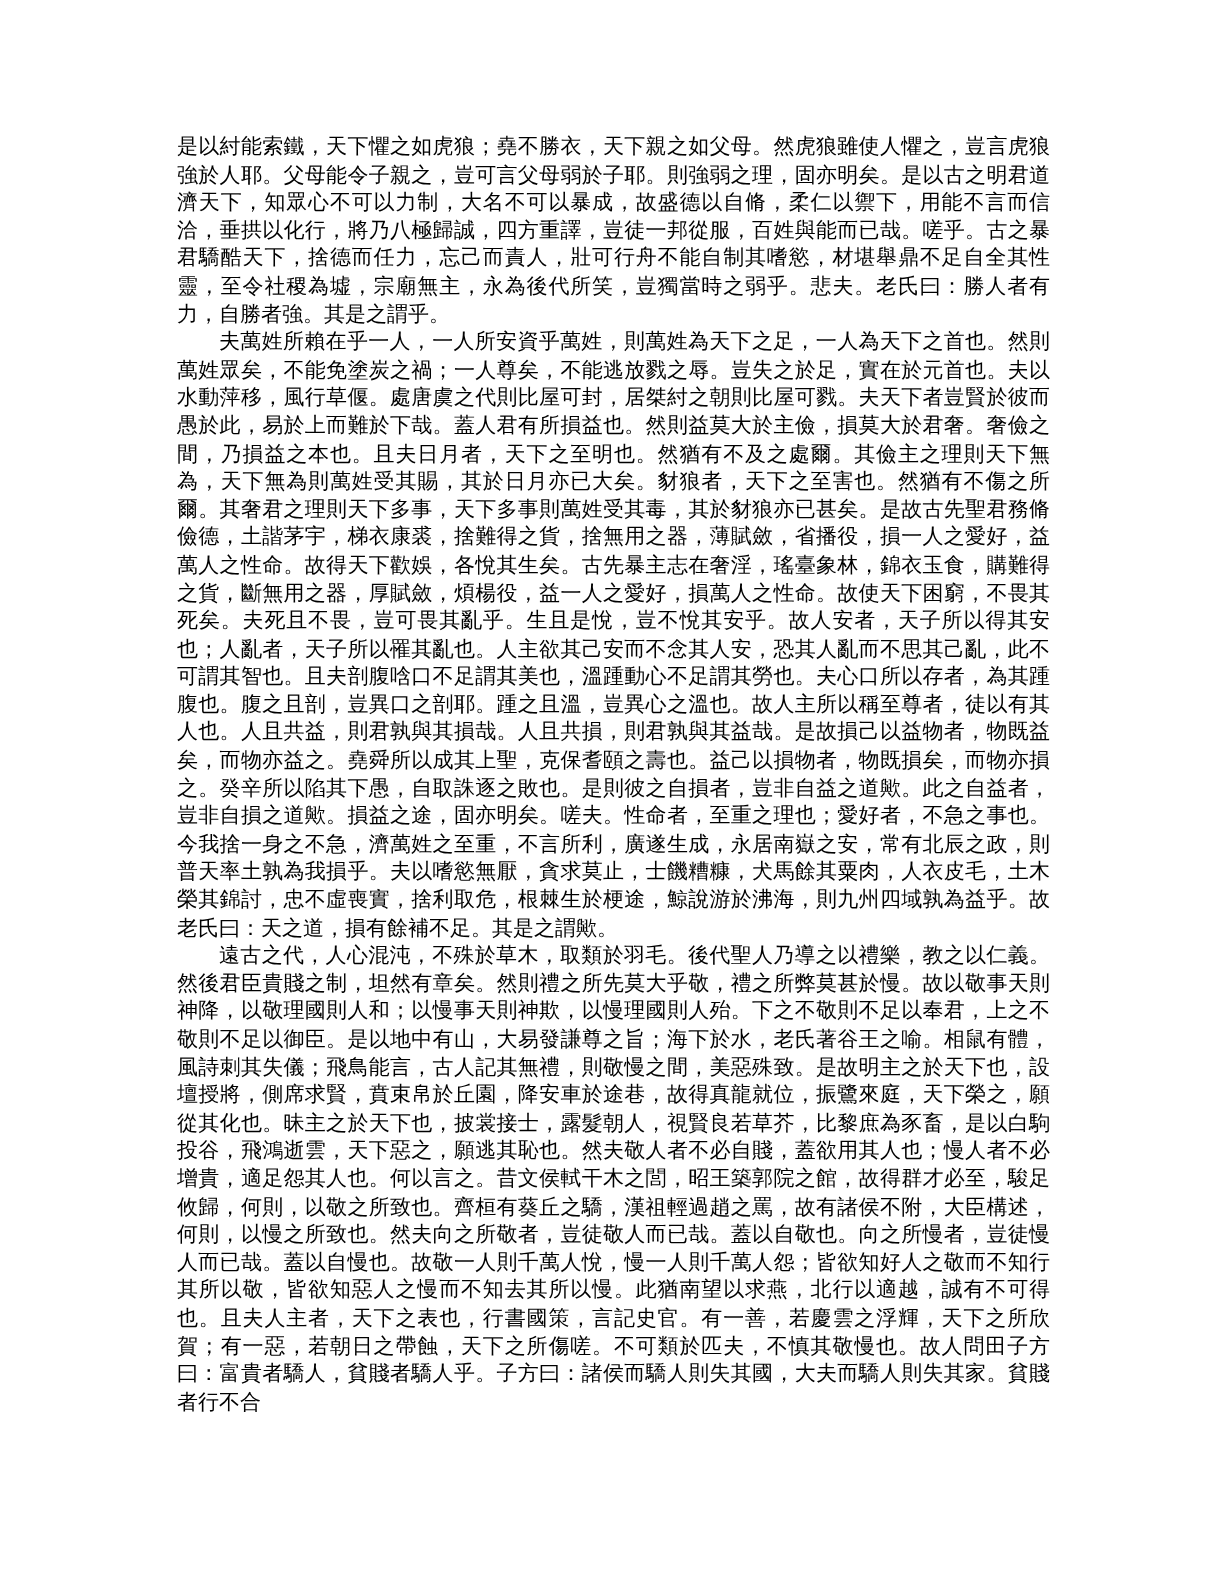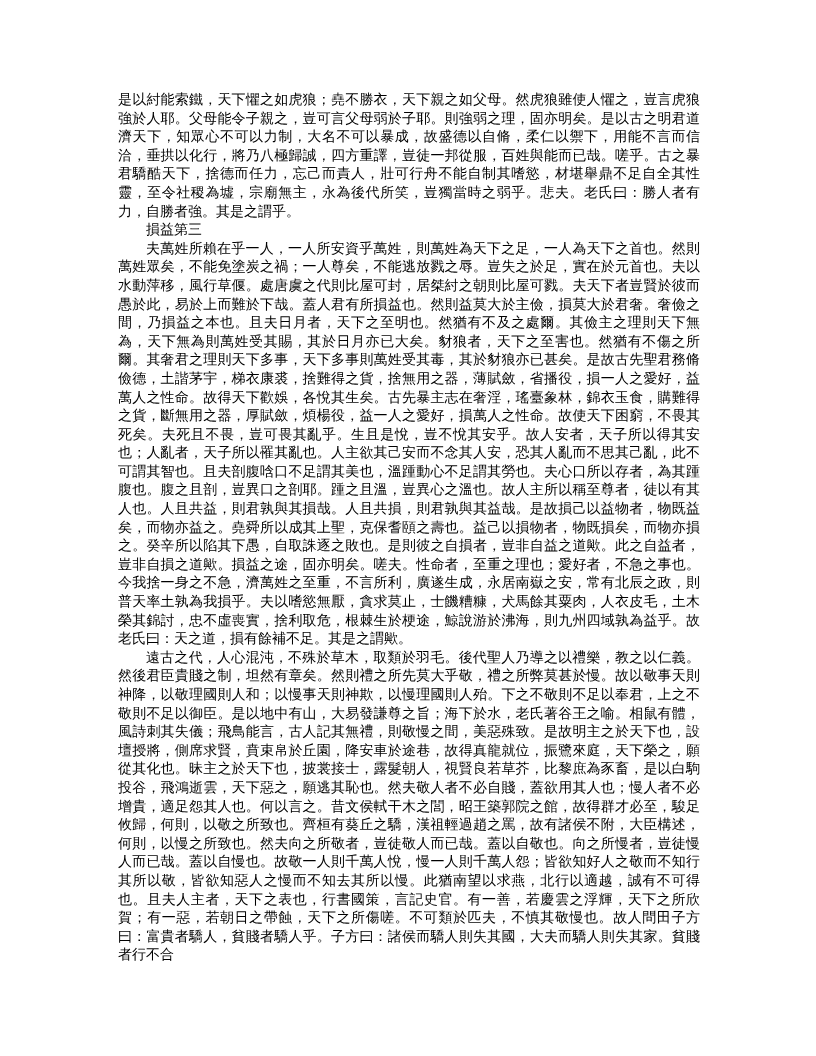--- a/index.html
+++ b/index.html
@@ -13,21 +13,21 @@
     height: 1056px;
     background: #ffffff;
     overflow: hidden;
   }
   .text-column {
     position: absolute;
     left: 118px;
     top: 90px;
     width: 582px;
     color: #000000;
-    font-family: Liberation Sans, sans-serif;
+    font-family: Liberation Mono, monospace;
     font-size: 14px;
     line-height: 18.6px;
     text-align: justify;
     text-justify: inter-ideograph;
   }
   .para {
     margin: 0;
     padding: 0;
     text-indent: 2em;
   }
@@ -38,17 +38,16 @@
     text-indent: 2em;
     font-weight: normal;
   }
 </style>
 </head>
 <body>
 
 <div class="page">
   <div class="text-column">
     <p class="para no-indent">是以紂能索鐵，天下懼之如虎狼；堯不勝衣，天下親之如父母。然虎狼雖使人懼之，豈言虎狼強於人耶。父母能令子親之，豈可言父母弱於子耶。則強弱之理，固亦明矣。是以古之明君道濟天下，知眾心不可以力制，大名不可以暴成，故盛德以自脩，柔仁以禦下，用能不言而信洽，垂拱以化行，將乃八極歸誠，四方重譯，豈徒一邦從服，百姓與能而已哉。嗟乎。古之暴君驕酷天下，捨德而任力，忘己而責人，壯可行舟不能自制其嗜慾，材堪舉鼎不足自全其性靈，至令社稷為墟，宗廟無主，永為後代所笑，豈獨當時之弱乎。悲夫。老氏曰：勝人者有力，自勝者強。其是之謂乎。</p>
-    <p class="para heading">損益第三</p>
     <p class="para">夫萬姓所賴在乎一人，一人所安資乎萬姓，則萬姓為天下之足，一人為天下之首也。然則萬姓眾矣，不能免塗炭之禍；一人尊矣，不能逃放戮之辱。豈失之於足，實在於元首也。夫以水動萍移，風行草偃。處唐虞之代則比屋可封，居桀紂之朝則比屋可戮。夫天下者豈賢於彼而愚於此，易於上而難於下哉。蓋人君有所損益也。然則益莫大於主儉，損莫大於君奢。奢儉之間，乃損益之本也。且夫日月者，天下之至明也。然猶有不及之處爾。其儉主之理則天下無為，天下無為則萬姓受其賜，其於日月亦已大矣。豺狼者，天下之至害也。然猶有不傷之所爾。其奢君之理則天下多事，天下多事則萬姓受其毒，其於豺狼亦已甚矣。是故古先聖君務脩儉德，土諧茅宇，梯衣康裘，捨難得之貨，捨無用之器，薄賦斂，省播役，損一人之愛好，益萬人之性命。故得天下歡娛，各悅其生矣。古先暴主志在奢淫，瑤臺象林，錦衣玉食，購難得之貨，斷無用之器，厚賦斂，煩楊役，益一人之愛好，損萬人之性命。故使天下困窮，不畏其死矣。夫死且不畏，豈可畏其亂乎。生且是悅，豈不悅其安乎。故人安者，天子所以得其安也；人亂者，天子所以罹其亂也。人主欲其己安而不念其人安，恐其人亂而不思其己亂，此不可謂其智也。且夫剖腹唅口不足謂其美也，溫踵動心不足謂其勞也。夫心口所以存者，為其踵腹也。腹之且剖，豈異口之剖耶。踵之且溫，豈異心之溫也。故人主所以稱至尊者，徒以有其人也。人且共益，則君孰與其損哉。人且共損，則君孰與其益哉。是故損己以益物者，物既益矣，而物亦益之。堯舜所以成其上聖，克保耆頤之壽也。益己以損物者，物既損矣，而物亦損之。癸辛所以陷其下愚，自取誅逐之敗也。是則彼之自損者，豈非自益之道歟。此之自益者，豈非自損之道歟。損益之途，固亦明矣。嗟夫。性命者，至重之理也；愛好者，不急之事也。今我捨一身之不急，濟萬姓之至重，不言所利，廣遂生成，永居南嶽之安，常有北辰之政，則普天率土孰為我損乎。夫以嗜慾無厭，貪求莫止，士饑糟糠，犬馬餘其粟肉，人衣皮毛，土木榮其錦討，忠不虛喪實，捨利取危，根棘生於梗途，鯨說游於沸海，則九州四域孰為益乎。故老氏曰：天之道，損有餘補不足。其是之謂歟。</p>
     <p class="para">遠古之代，人心混沌，不殊於草木，取類於羽毛。後代聖人乃導之以禮樂，教之以仁義。然後君臣貴賤之制，坦然有章矣。然則禮之所先莫大乎敬，禮之所弊莫甚於慢。故以敬事天則神降，以敬理國則人和；以慢事天則神欺，以慢理國則人殆。下之不敬則不足以奉君，上之不敬則不足以御臣。是以地中有山，大易發謙尊之旨；海下於水，老氏著谷王之喻。相鼠有體，風詩刺其失儀；飛鳥能言，古人記其無禮，則敬慢之間，美惡殊致。是故明主之於天下也，設壇授將，側席求賢，賁束帛於丘園，降安車於途巷，故得真龍就位，振鷺來庭，天下榮之，願從其化也。昧主之於天下也，披裳接士，露髮朝人，視賢良若草芥，比黎庶為豕畜，是以白駒投谷，飛鴻逝雲，天下惡之，願逃其恥也。然夫敬人者不必自賤，蓋欲用其人也；慢人者不必增貴，適足怨其人也。何以言之。昔文侯軾干木之閭，昭王築郭院之館，故得群才必至，駿足攸歸，何則，以敬之所致也。齊桓有葵丘之驕，漢祖輕過趙之罵，故有諸侯不附，大臣構述，何則，以慢之所致也。然夫向之所敬者，豈徒敬人而已哉。蓋以自敬也。向之所慢者，豈徒慢人而已哉。蓋以自慢也。故敬一人則千萬人悅，慢一人則千萬人怨；皆欲知好人之敬而不知行其所以敬，皆欲知惡人之慢而不知去其所以慢。此猶南望以求燕，北行以適越，誠有不可得也。且夫人主者，天下之表也，行書國策，言記史官。有一善，若慶雲之浮輝，天下之所欣賀；有一惡，若朝日之帶蝕，天下之所傷嗟。不可類於匹夫，不慎其敬慢也。故人問田子方曰：富貴者驕人，貧賤者驕人乎。子方曰：諸侯而驕人則失其國，大夫而驕人則失其家。貧賤者行不合</p>
   </div>
 </div>
 
 </body></html>

